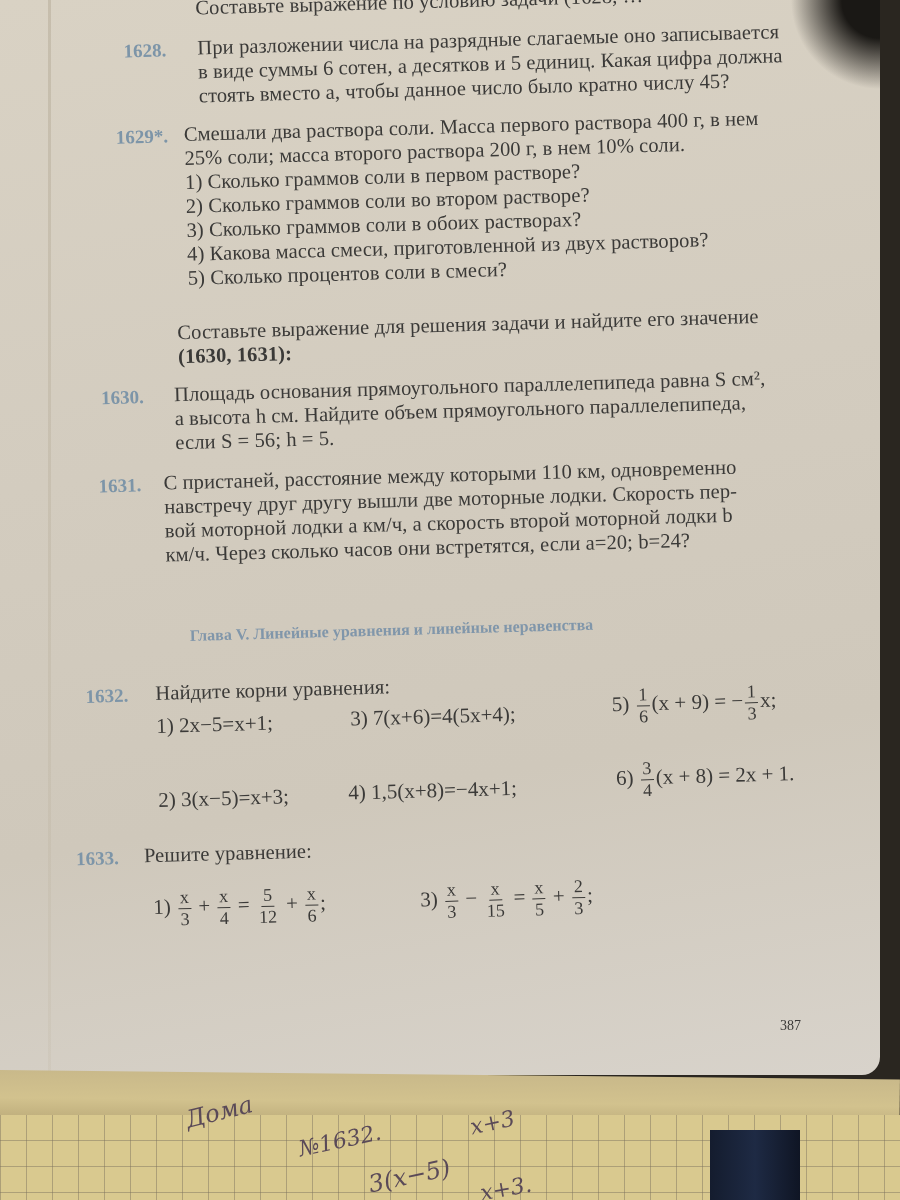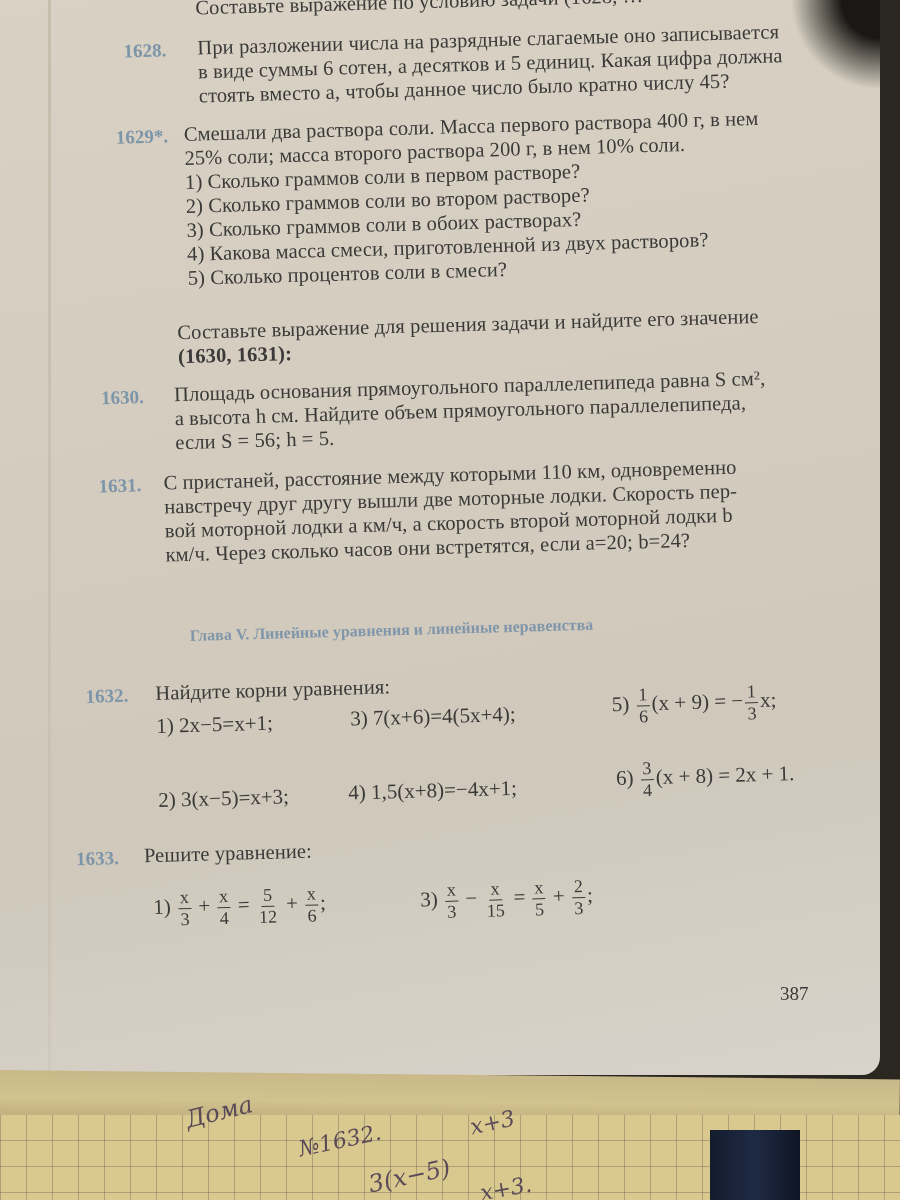--- a/index.html
+++ b/index.html
@@ -28,21 +28,21 @@
       color: #3b3a38;
     }
     .line { position: absolute; font-size: 20.5px; white-space: nowrap; letter-spacing: 0.1px; }
     .num { position: absolute; font-size: 19px; font-weight: bold; color: #7d95a8; white-space: nowrap; }
     .bold { font-weight: bold; }
     .chapter { position: absolute; font-size: 16px; font-weight: bold; color: #8096aa; white-space: nowrap; }
     .eq { position: absolute; font-size: 21px; white-space: nowrap; }
     .frac { display: inline-flex; flex-direction: column; align-items: center; vertical-align: middle; font-size: 18px; line-height: 1.15; margin: 0 2px; }
     .frac .n { border-bottom: 1.2px solid #3b3a38; padding: 0 2px; }
     .frac .d { padding: 0 2px; }
-    .page-number { position: absolute; left: 780px; top: 983px; font-size: 19px; color: #3b3a38; }
+    .page-number { position: absolute; left: 780px; top: 1018px; font-size: 14px; color: #3b3a38; }
 
     .table-edge {
       position: absolute; left: 0; top: 1070px; width: 900px; height: 55px;
       background: linear-gradient(180deg, #c9b98a 0%, #d2c28e 50%, #b8a776 100%);
       transform: rotate(0.6deg); transform-origin: 0 0;
     }
     .notebook {
       position: absolute; left: 0; top: 1115px; width: 900px; height: 85px;
       background-color: #d9c98f;
       background-image:

